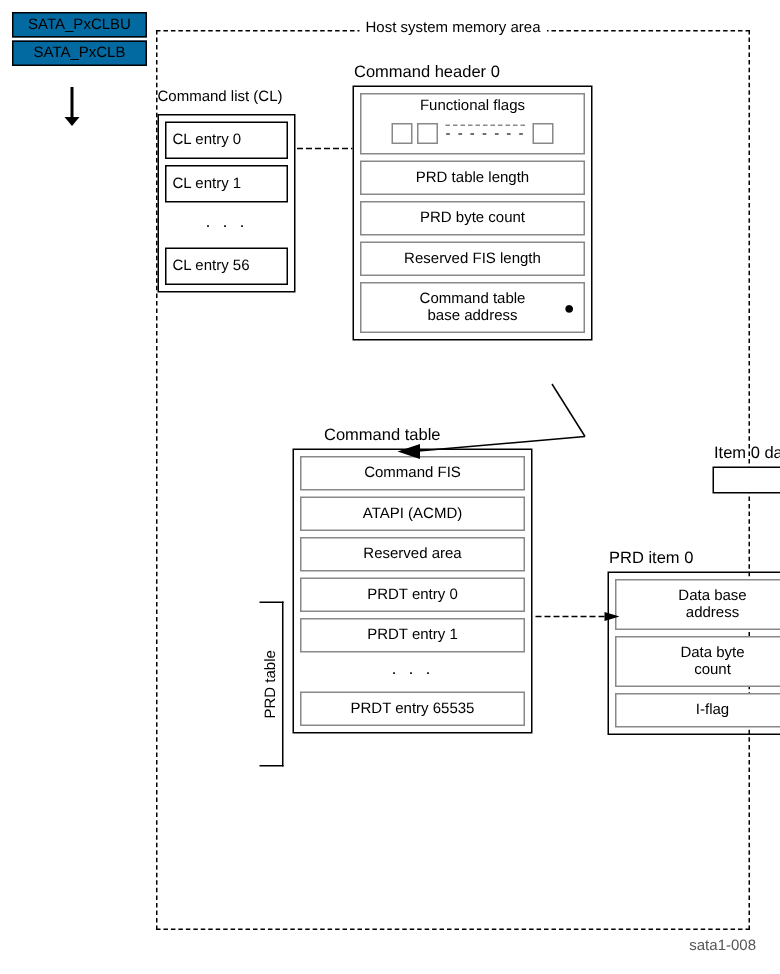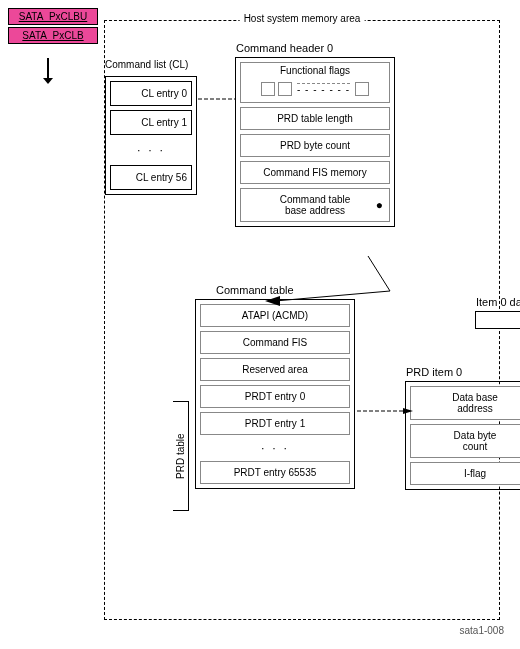--- a/index.html
+++ b/index.html
@@ -26,24 +26,23 @@
       position: absolute;
       top: 0;
       left: 0;
       width: 90px;
     }
 
     .sata-box {
       border: 1.5px solid #000;
       padding: 2px 4px;
       font-size: 10px;
-      background: #ec4899;
+      background: #0369a1;
       margin-bottom: 2px;
       text-align: center;
-      text-decoration: underline;
     }
 
     
     .sata-arrow {
       position: absolute;
       top: 50px;
       left: 39px;
       width: 2px;
       height: 20px;
       background: #000;
@@ -84,21 +83,21 @@
       position: absolute;
       top: 55px;
       left: 0;
       width: 92px;
       border: 1.5px solid #000;
     }
 
     .cl-entry {
       border: 1px solid #000;
       padding: 6px 4px;
-      text-align: right;
+      text-align: left;
       font-size: 10px;
       background: #fff;
       margin: 4px;
     }
 
     .cl-dots {
       text-align: center;
       padding: 4px 0;
       font-size: 12px;
       letter-spacing: 2px;
@@ -324,32 +323,32 @@
         <div class="functional-flags-row">
           <div class="flag-box"></div>
           <div class="flag-box"></div>
           <div class="flag-dots">- - - - - - -</div>
           <div class="flag-box-end"></div>
         </div>
       </div>
 
       <div class="ch-row">PRD table length</div>
       <div class="ch-row">PRD byte count</div>
-      <div class="ch-row">Command FIS  memory</div>
+      <div class="ch-row">Reserved FIS  length</div>
       <div class="ch-row" style="position:relative;">
         <span style="white-space:pre-line;">Command table
 base address</span>
         <span style="position:absolute;right:6px;top:50%;transform:translateY(-50%);font-size:12px;">●</span>
       </div>
     </div>
 
     <div class="command-table">
       <span class="command-table-label">Command table</span>
+      <div class="ct-row">Command FIS</div>
       <div class="ct-row">ATAPI (ACMD)</div>
-      <div class="ct-row">Command FIS</div>
       <div class="ct-row">Reserved area</div>
       <div class="ct-row">PRDT entry 0</div>
       <div class="ct-row">PRDT entry 1</div>
       <div class="ct-dots">· · ·</div>
       <div class="ct-row">PRDT entry 65535</div>
     </div>
 
     <div class="prd-table-label">PRD table</div>
 
     <div class="item0-data">

